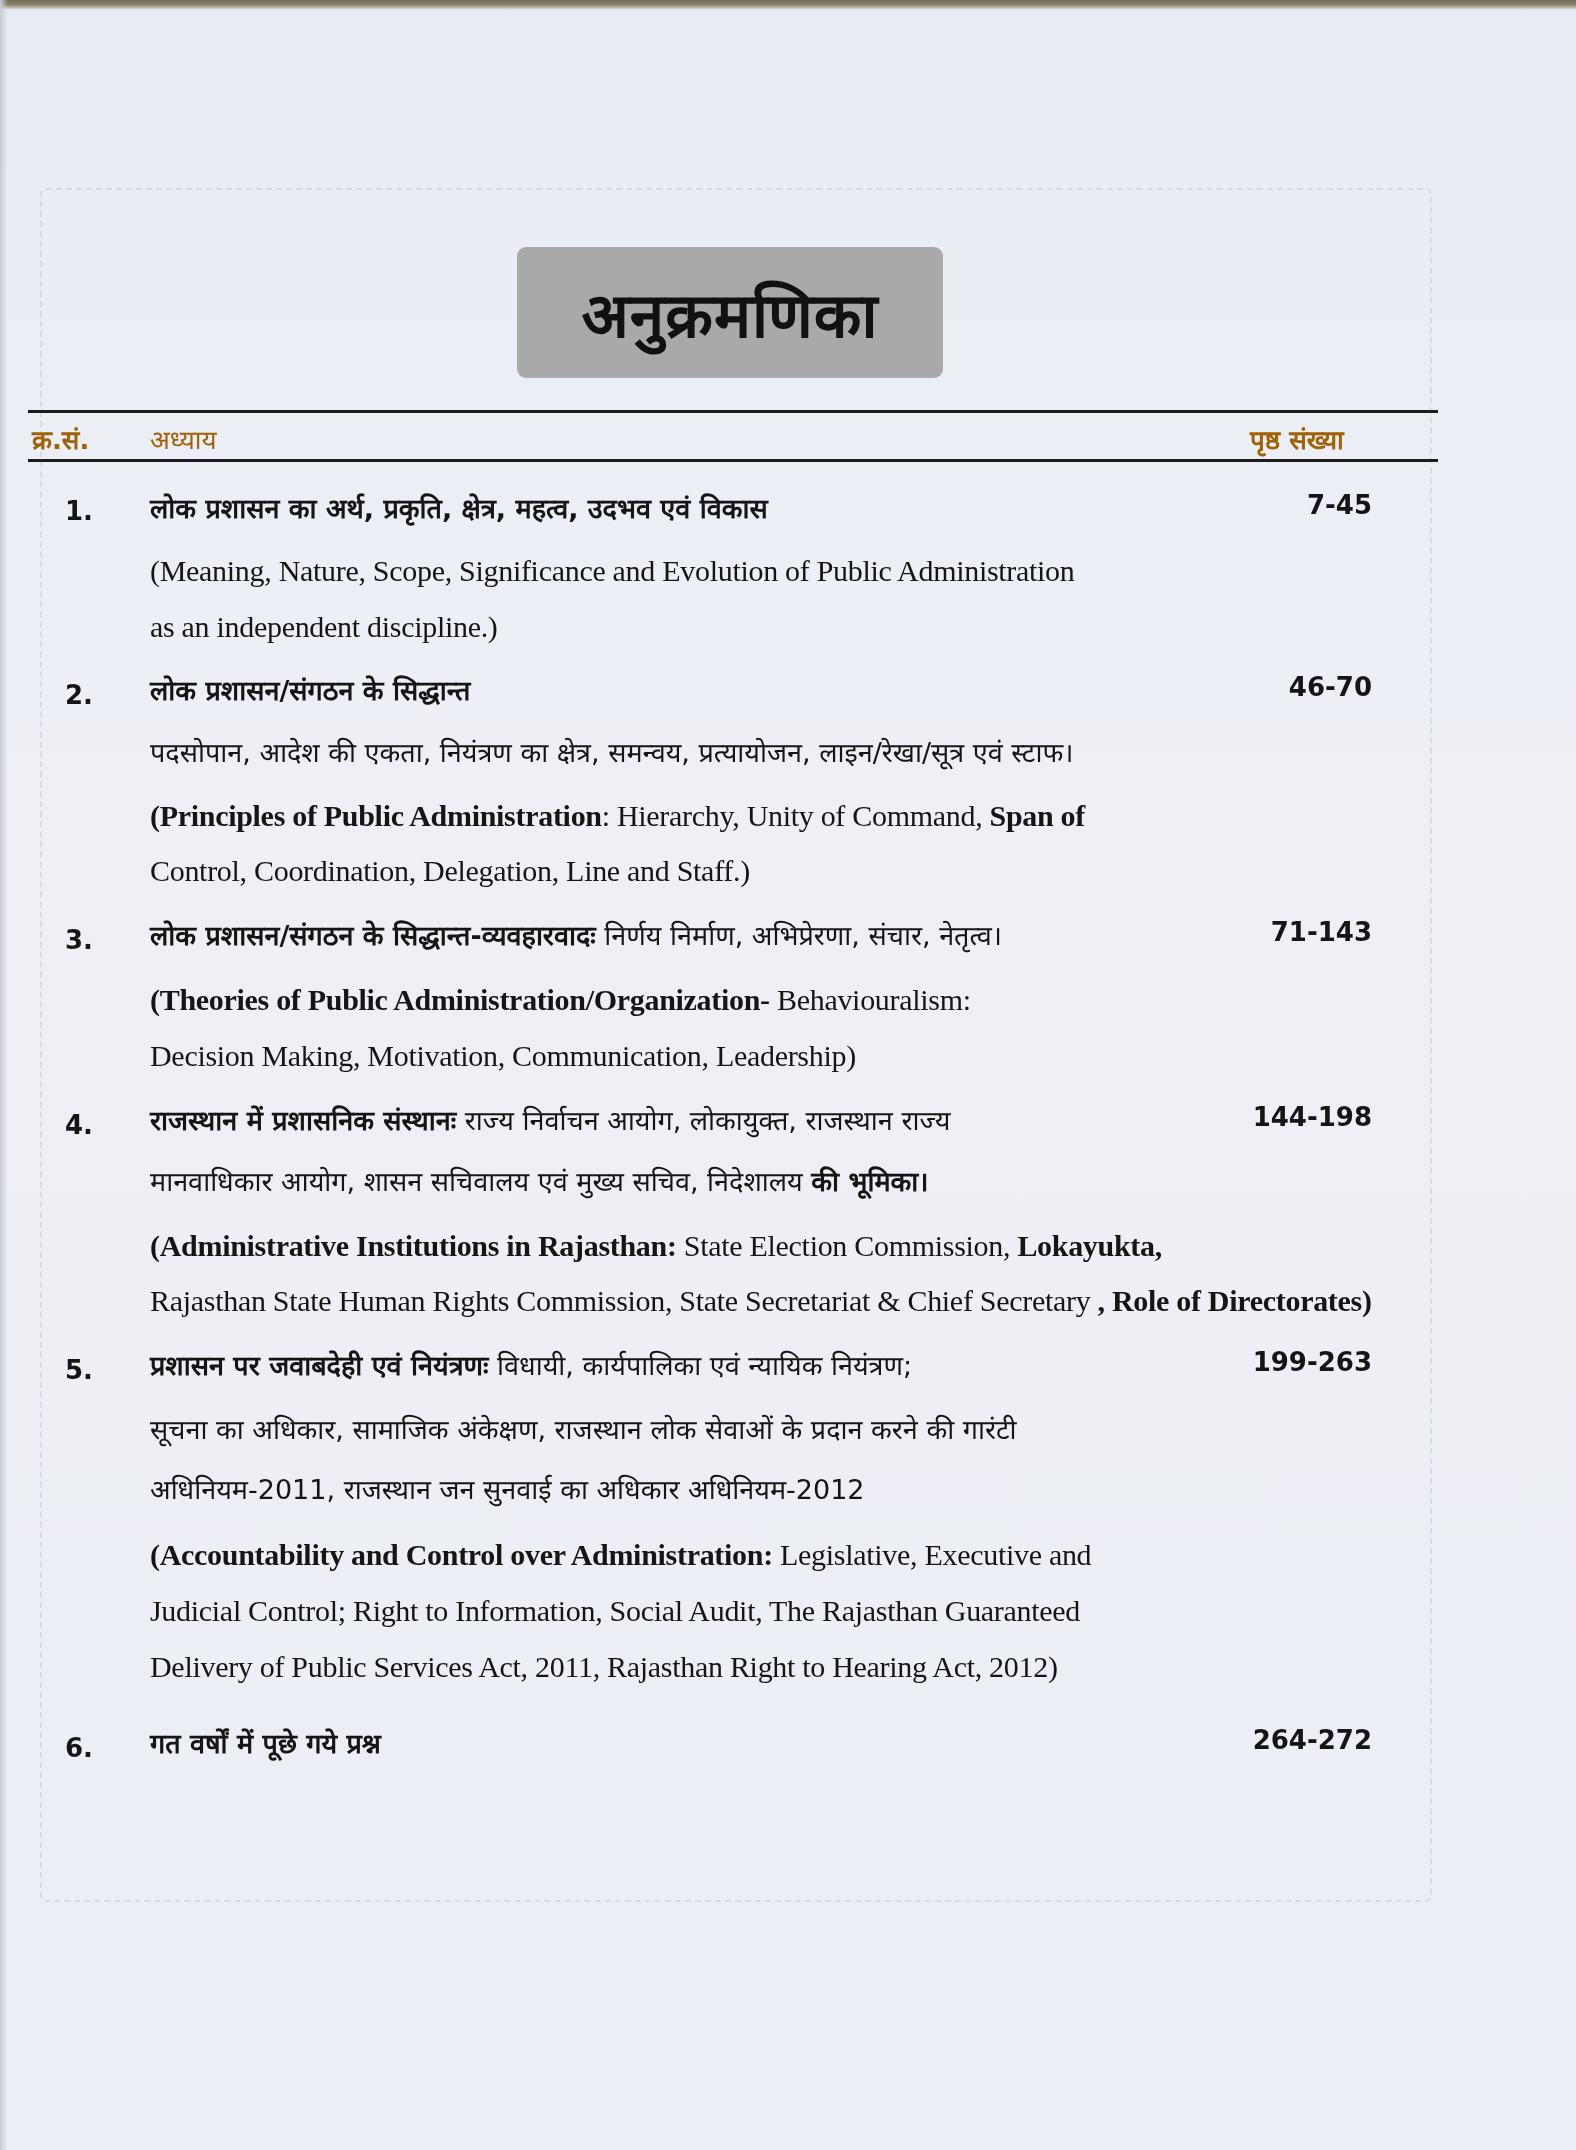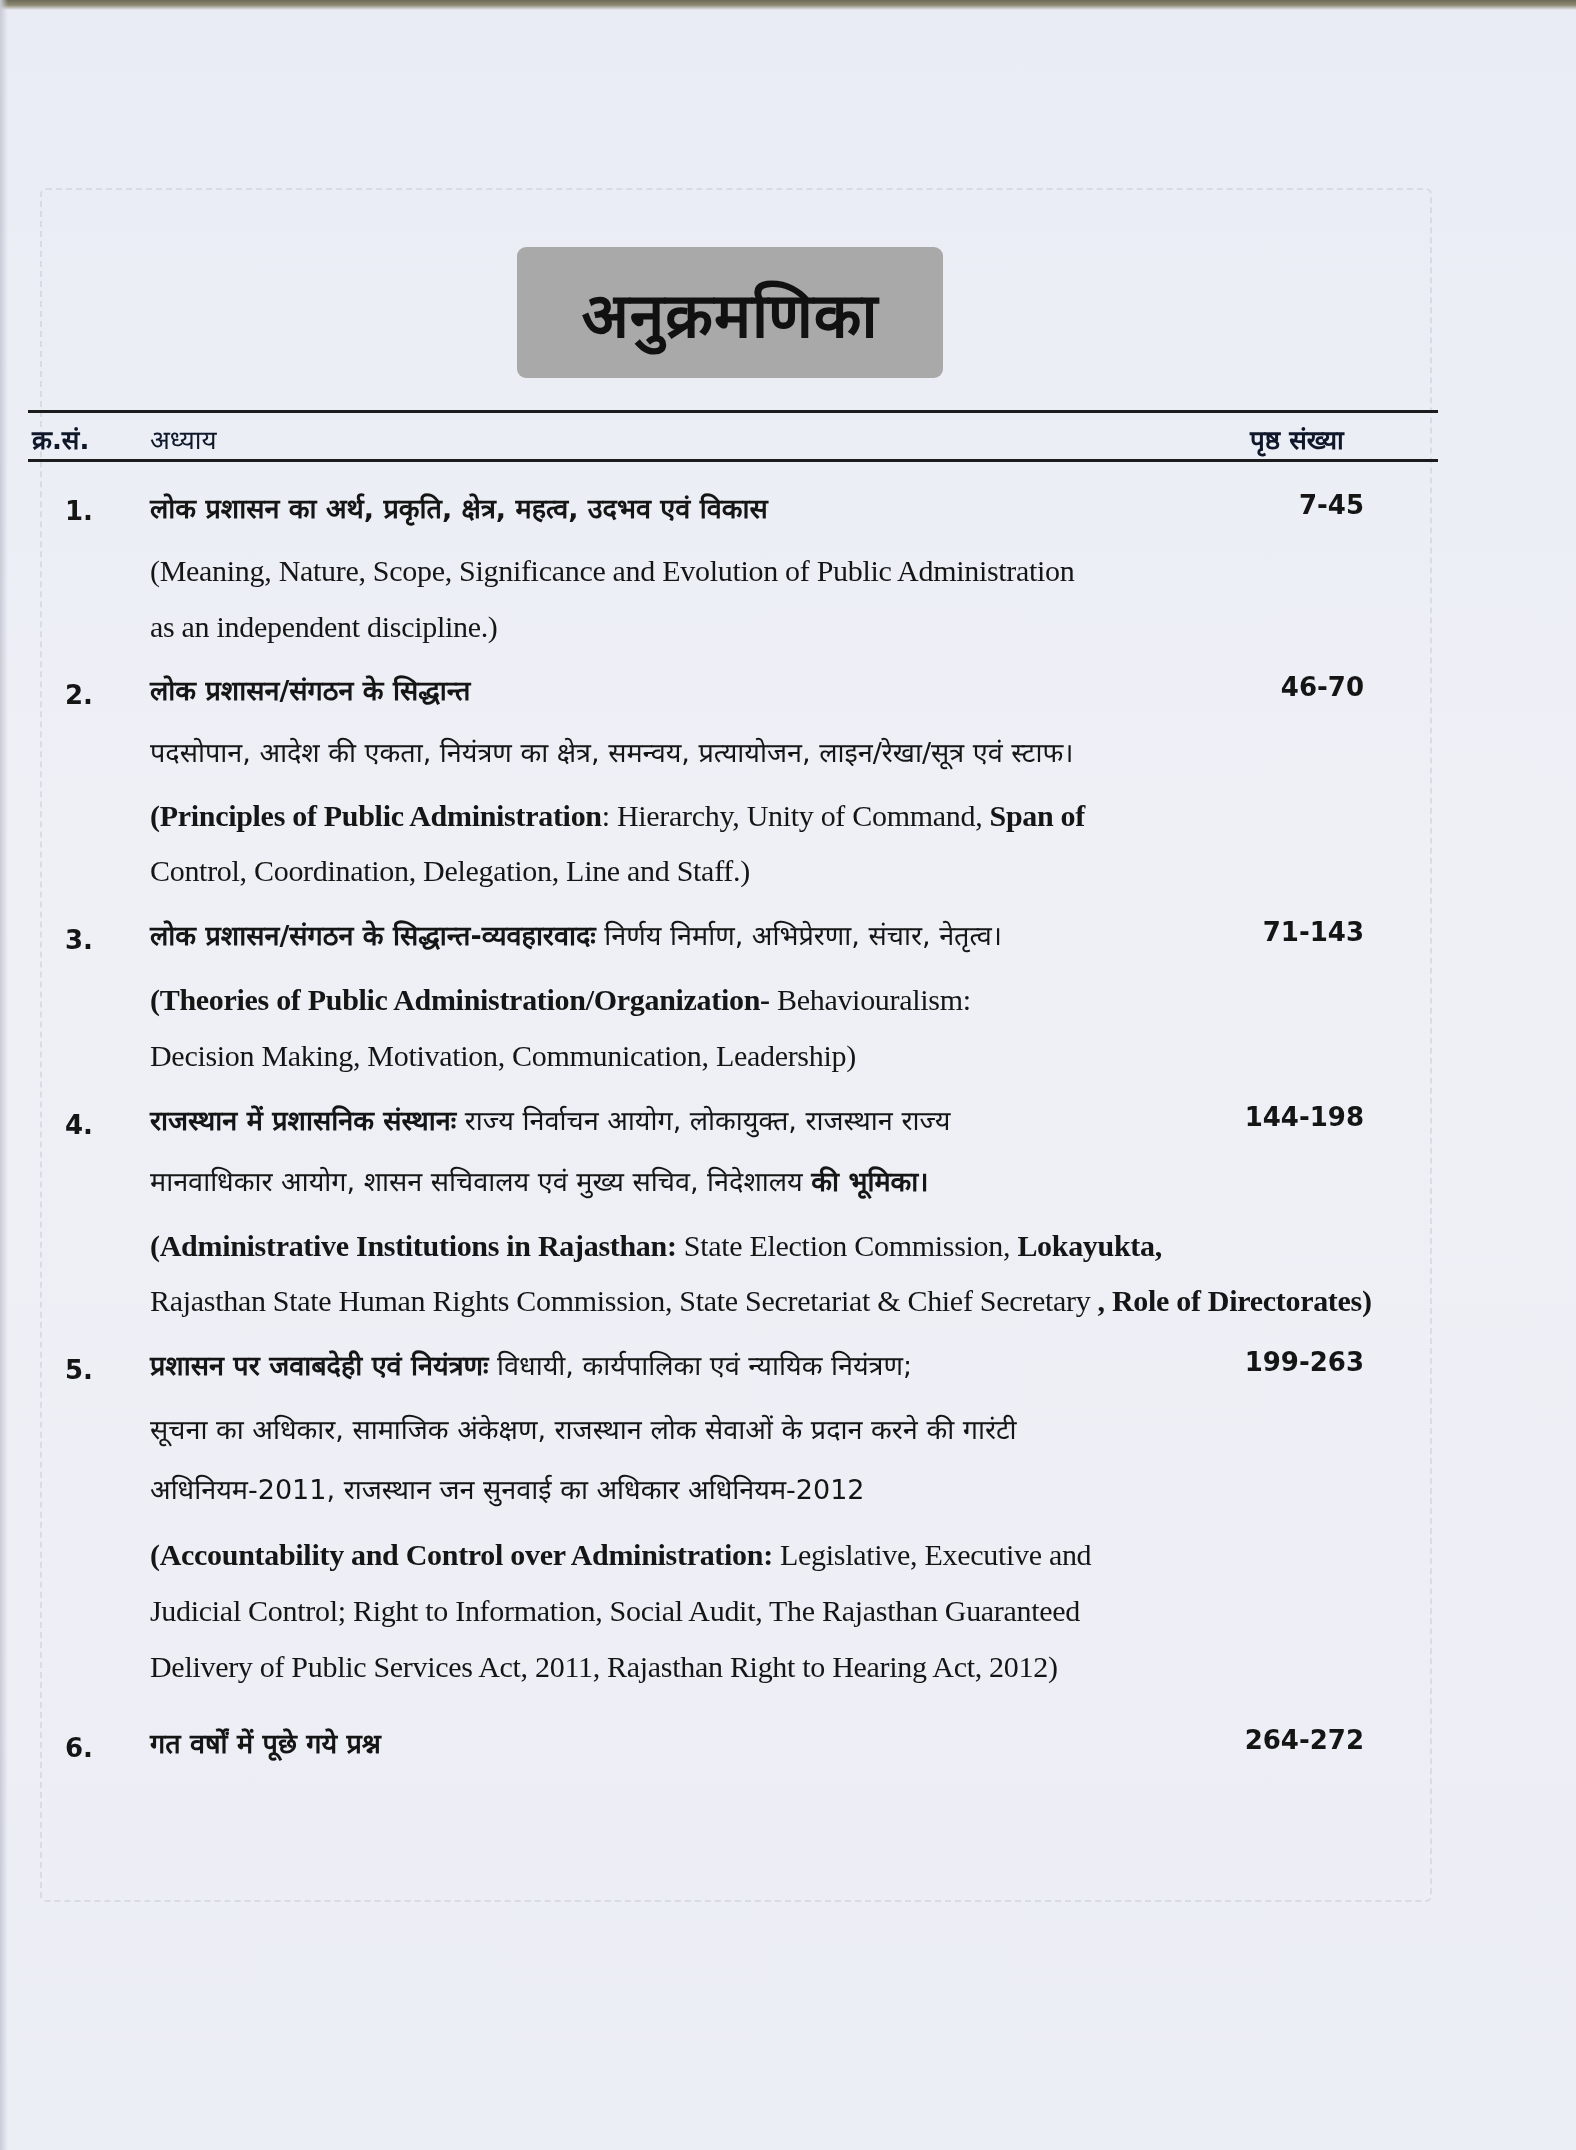--- a/index.html
+++ b/index.html
@@ -27,35 +27,35 @@
   }
   .title-text {
     font-family: "DejaVu Sans", sans-serif; font-size: 62px; font-weight: bold;
     color: #111; letter-spacing: 1px;
   }
   .rule {
     position: absolute; left: 28px; width: 1410px; height: 3px; background: #1c1c1c;
   }
   .hdr {
     position: absolute; top: 421px; font-family: "DejaVu Sans", sans-serif;
-    font-size: 26px; font-weight: bold; color: #0f172a;
+    font-size: 26px; font-weight: bold; color: #a16207;
   }
   .num {
     position: absolute; left: 65px; font-family: "DejaVu Sans", sans-serif;
     font-size: 26px; font-weight: bold;
   }
   .line {
     position: absolute; left: 150px; font-size: 30px; white-space: nowrap;
     line-height: 38px;
   }
   .hi { font-family: "DejaVu Sans", sans-serif; font-size: 27px; }
   .hi b { font-weight: bold; }
   .en { font-family: "Liberation Serif", serif; font-size: 30px; letter-spacing: -0.3px; }
   .pages {
-    position: absolute; right: 212px; font-family: "DejaVu Sans", sans-serif;
+    position: absolute; right: 204px; font-family: "DejaVu Sans", sans-serif;
     font-size: 26px; font-weight: bold; text-align: left;
   }
 </style>
 </head>
 <body>
 
 <div class="top-shadow"></div>
 <div class="left-edge"></div>
 <div class="ghost-frame"></div>
 

